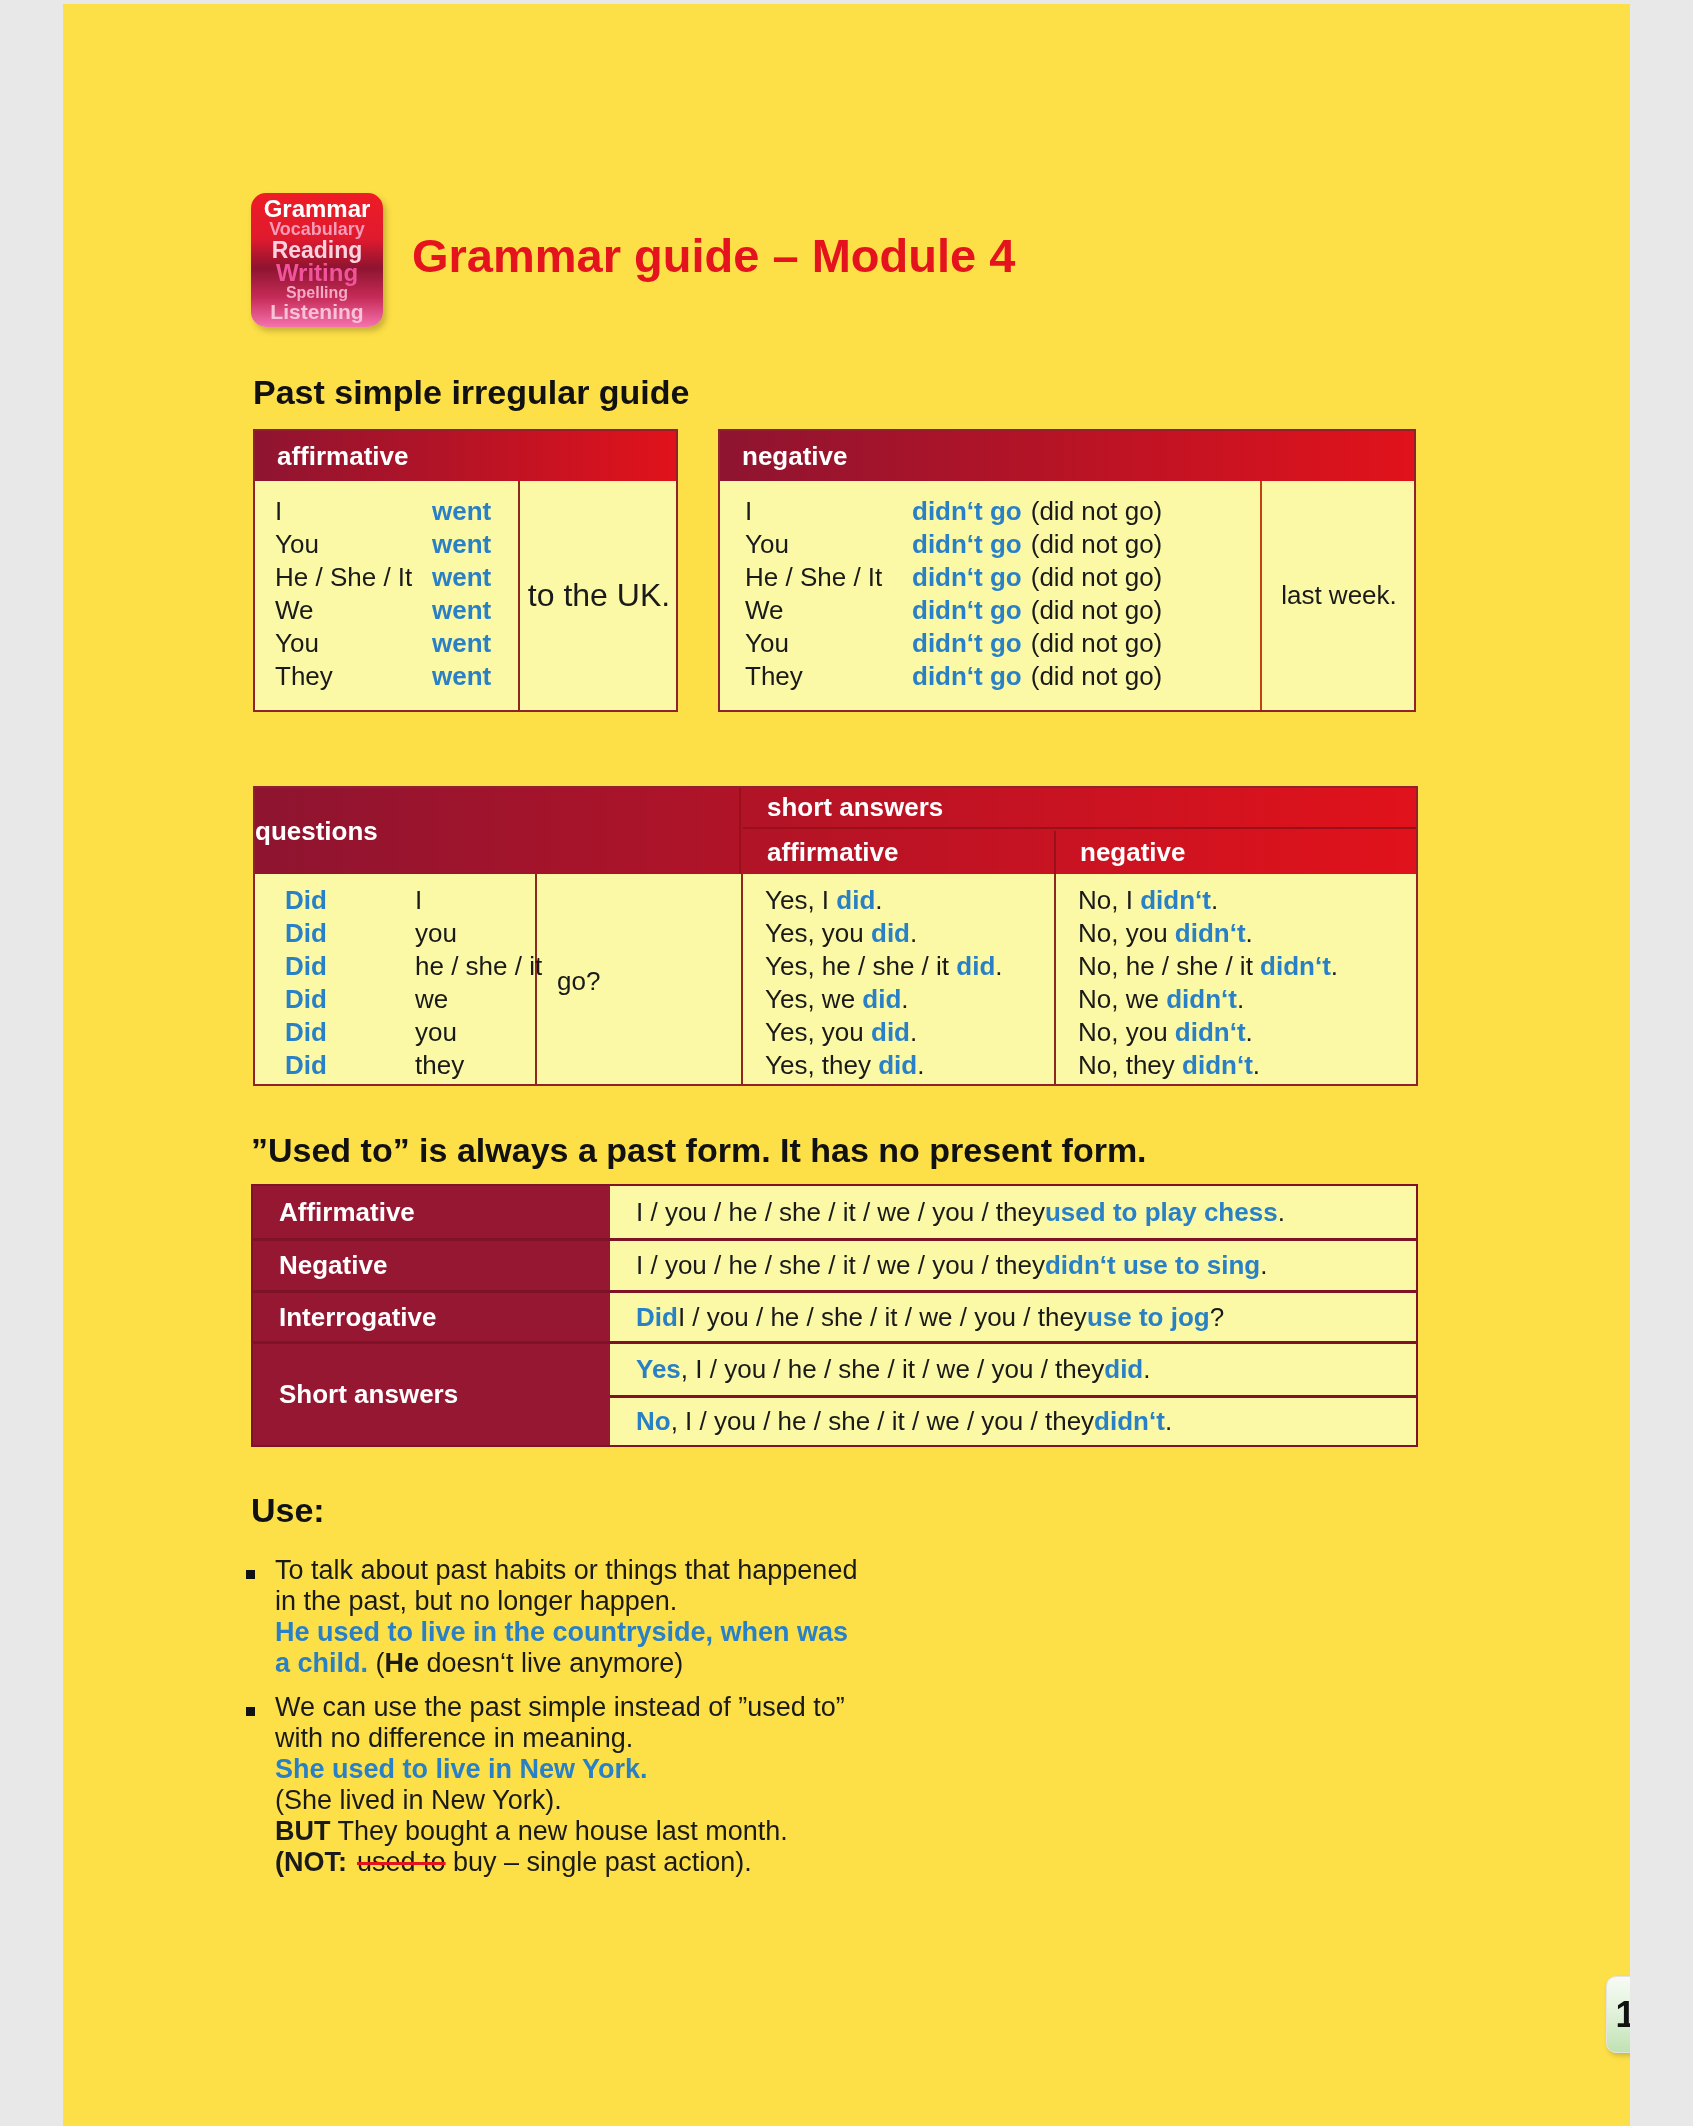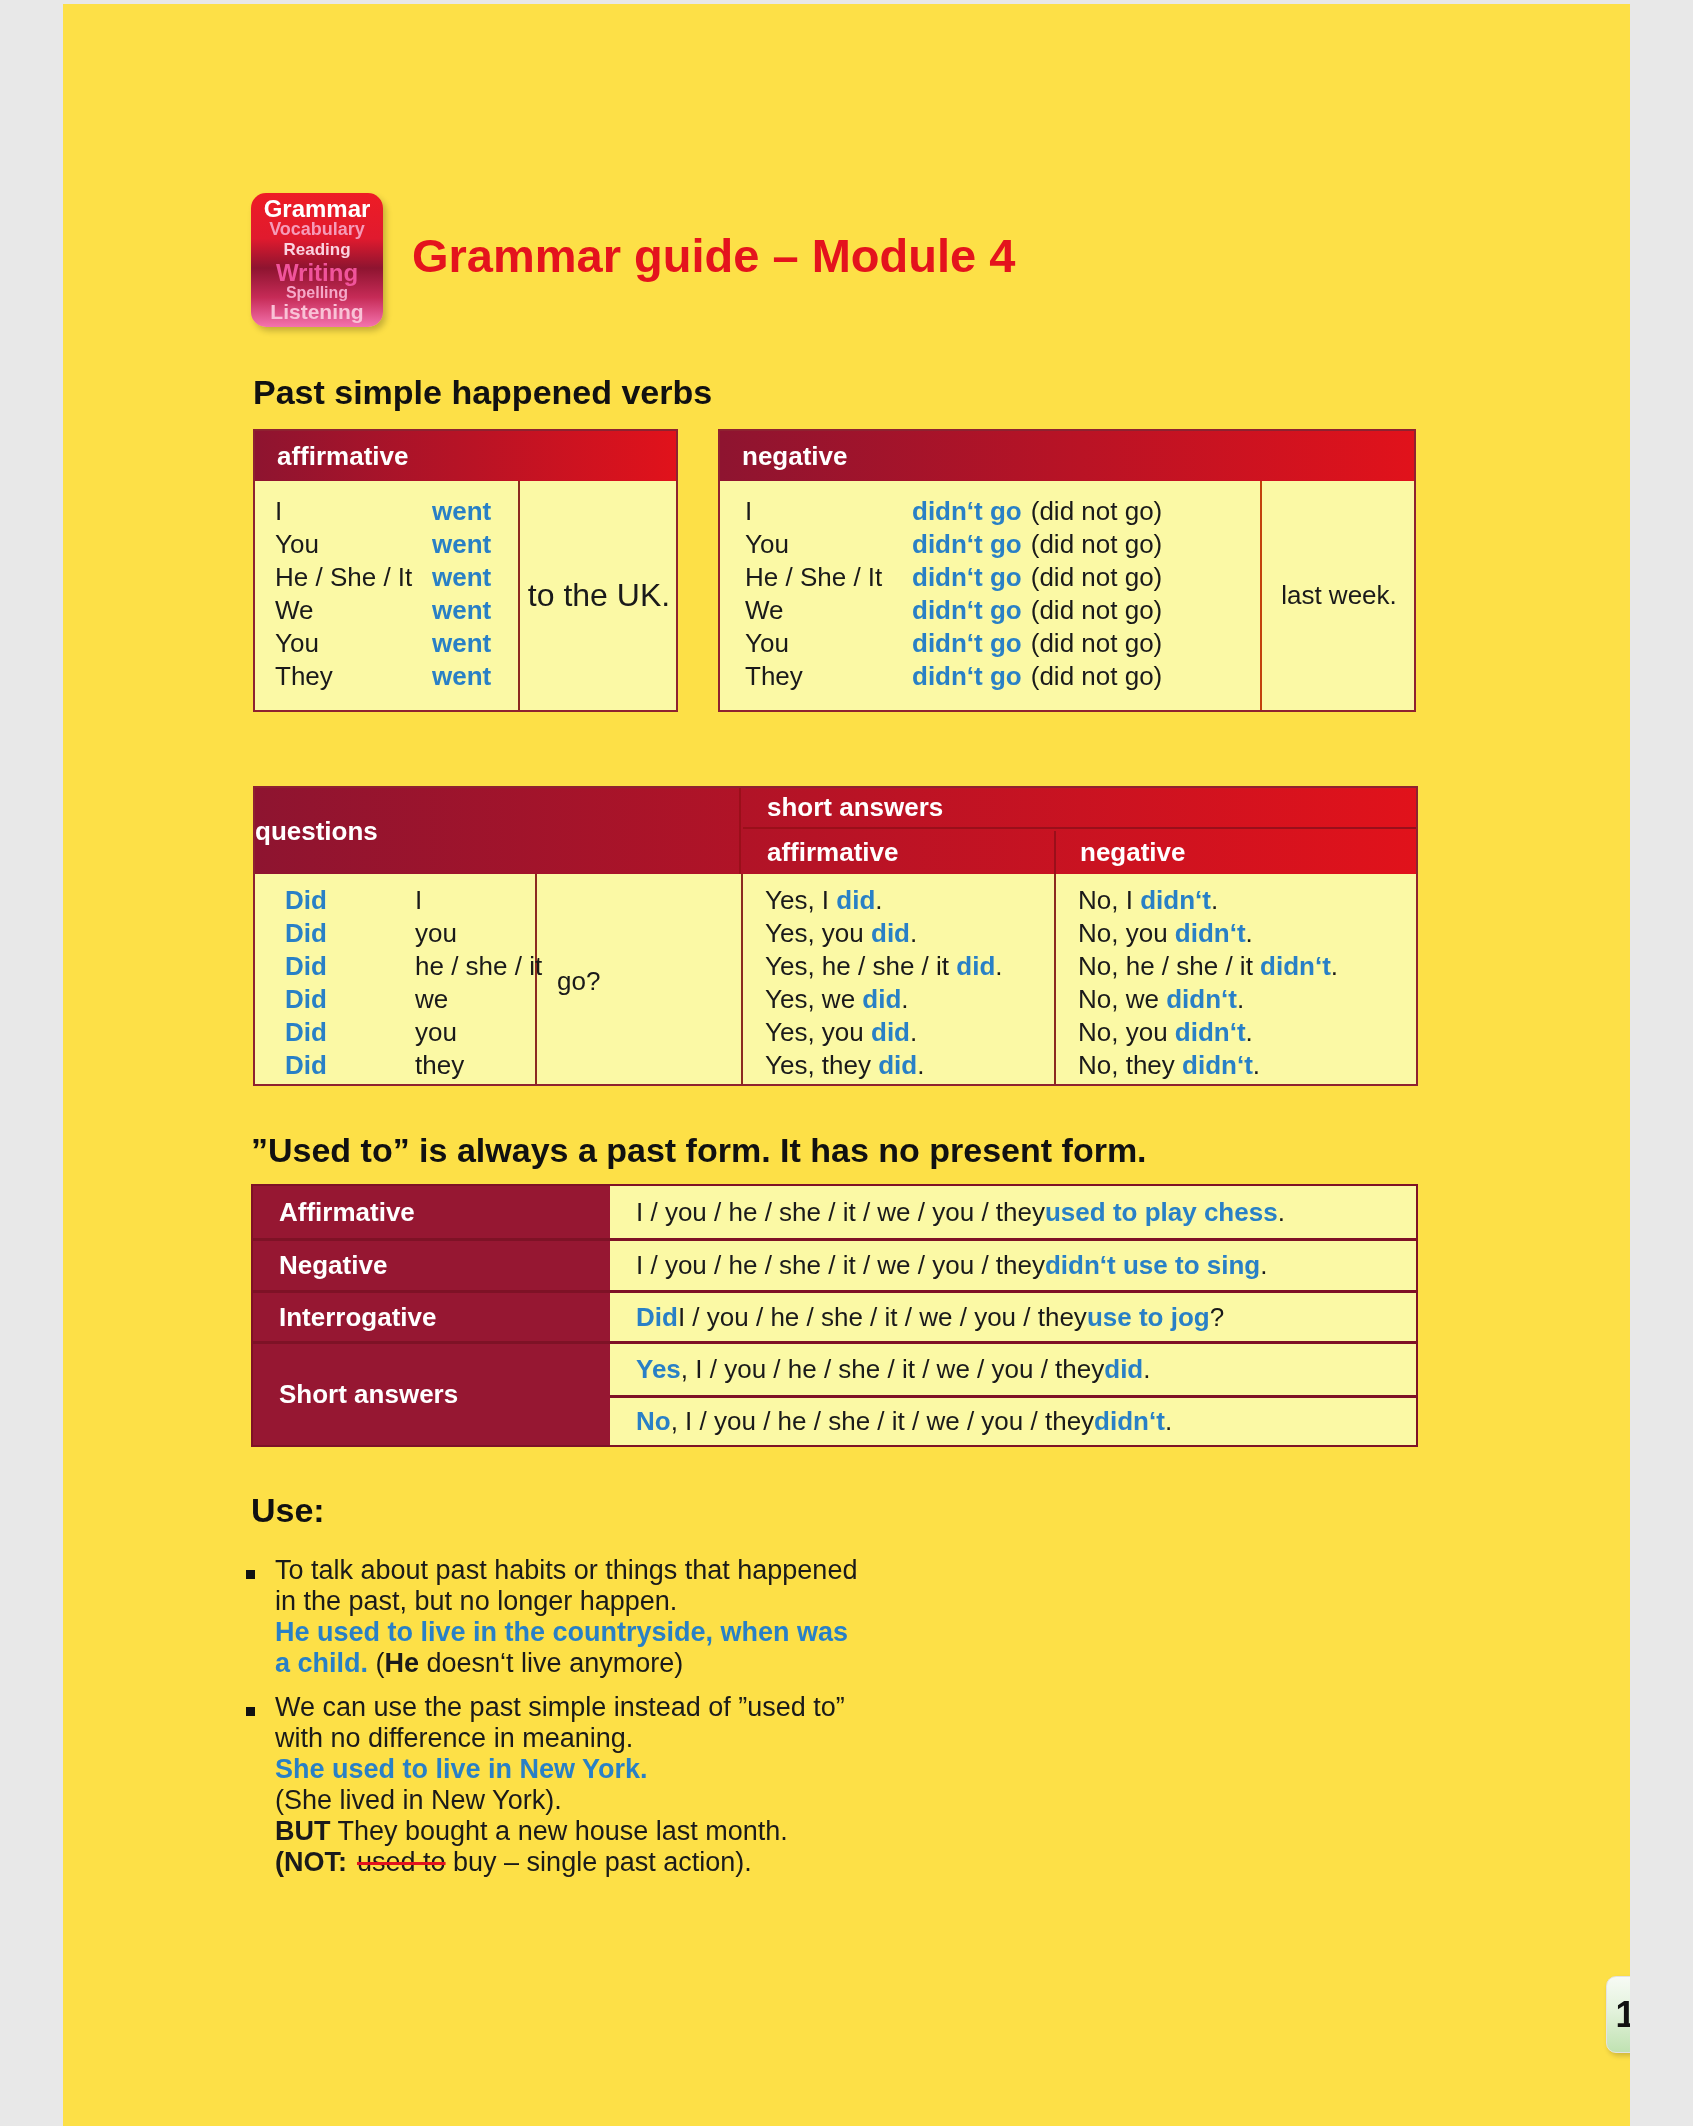--- a/index.html
+++ b/index.html
@@ -7,21 +7,21 @@
         font-family:"Liberation Sans",sans-serif;color:#1a1a1a;overflow:hidden;margin:4px auto;}
 
   
   .logo{position:absolute;left:188px;top:189px;width:132px;height:134px;border-radius:15px;
         background:linear-gradient(180deg,#ee1c25 0%,#e01a2e 34%,#8e1430 56%,#c62b57 78%,#f473ae 100%);
         box-shadow:3px 4px 6px rgba(0,0,0,0.22);
         display:flex;flex-direction:column;align-items:center;justify-content:center;overflow:hidden;}
   .logo span{white-space:nowrap;font-weight:700;}
   .lw1{color:#ffffff;font-size:24px;line-height:22px;}
   .lw2{color:#f59bb8;font-size:18px;line-height:19px;}
-  .lw3{color:#fbd3e0;font-size:17px;line-height:22px;}
+  .lw3{color:#fbd3e0;font-size:23px;line-height:22px;}
   .lw4{color:#f0549b;font-size:24px;line-height:23px;}
   .lw5{color:#f5a8c8;font-size:16px;line-height:17px;}
   .lw6{color:#f9c2d6;font-size:21px;line-height:21px;}
 
   
   .title{position:absolute;left:349px;top:224px;font-size:47px;line-height:56px;font-weight:700;color:#e4131d;}
   .h2{position:absolute;font-size:34px;line-height:40px;font-weight:700;color:#111111;}
   .h2-past{left:190px;top:368px;}
   .h2-used{left:188px;top:1126px;}
   .h2-use{left:188px;top:1486px;}
@@ -106,21 +106,21 @@
     <span class="lw1">Grammar</span>
     <span class="lw2">Vocabulary</span>
     <span class="lw3">Reading</span>
     <span class="lw4">Writing</span>
     <span class="lw5">Spelling</span>
     <span class="lw6">Listening</span>
   </div>
 
   <div class="title">Grammar guide – Module 4</div>
 
-  <div class="h2 h2-past">Past simple happened verbs</div>
+  <div class="h2 h2-past">Past simple irregular guide</div>
 
   <div class="tbl tbl-aff">
     <div class="thead">affirmative</div>
     <div class="aff-body">
       <div class="vrow"><span class="subj k">I</span><span class="b">went</span></div>
       <div class="vrow"><span class="subj k">You</span><span class="b">went</span></div>
       <div class="vrow"><span class="subj k">He / She / It</span><span class="b">went</span></div>
       <div class="vrow"><span class="subj k">We</span><span class="b">went</span></div>
       <div class="vrow"><span class="subj k">You</span><span class="b">went</span></div>
       <div class="vrow"><span class="subj k">They</span><span class="b">went</span></div>

